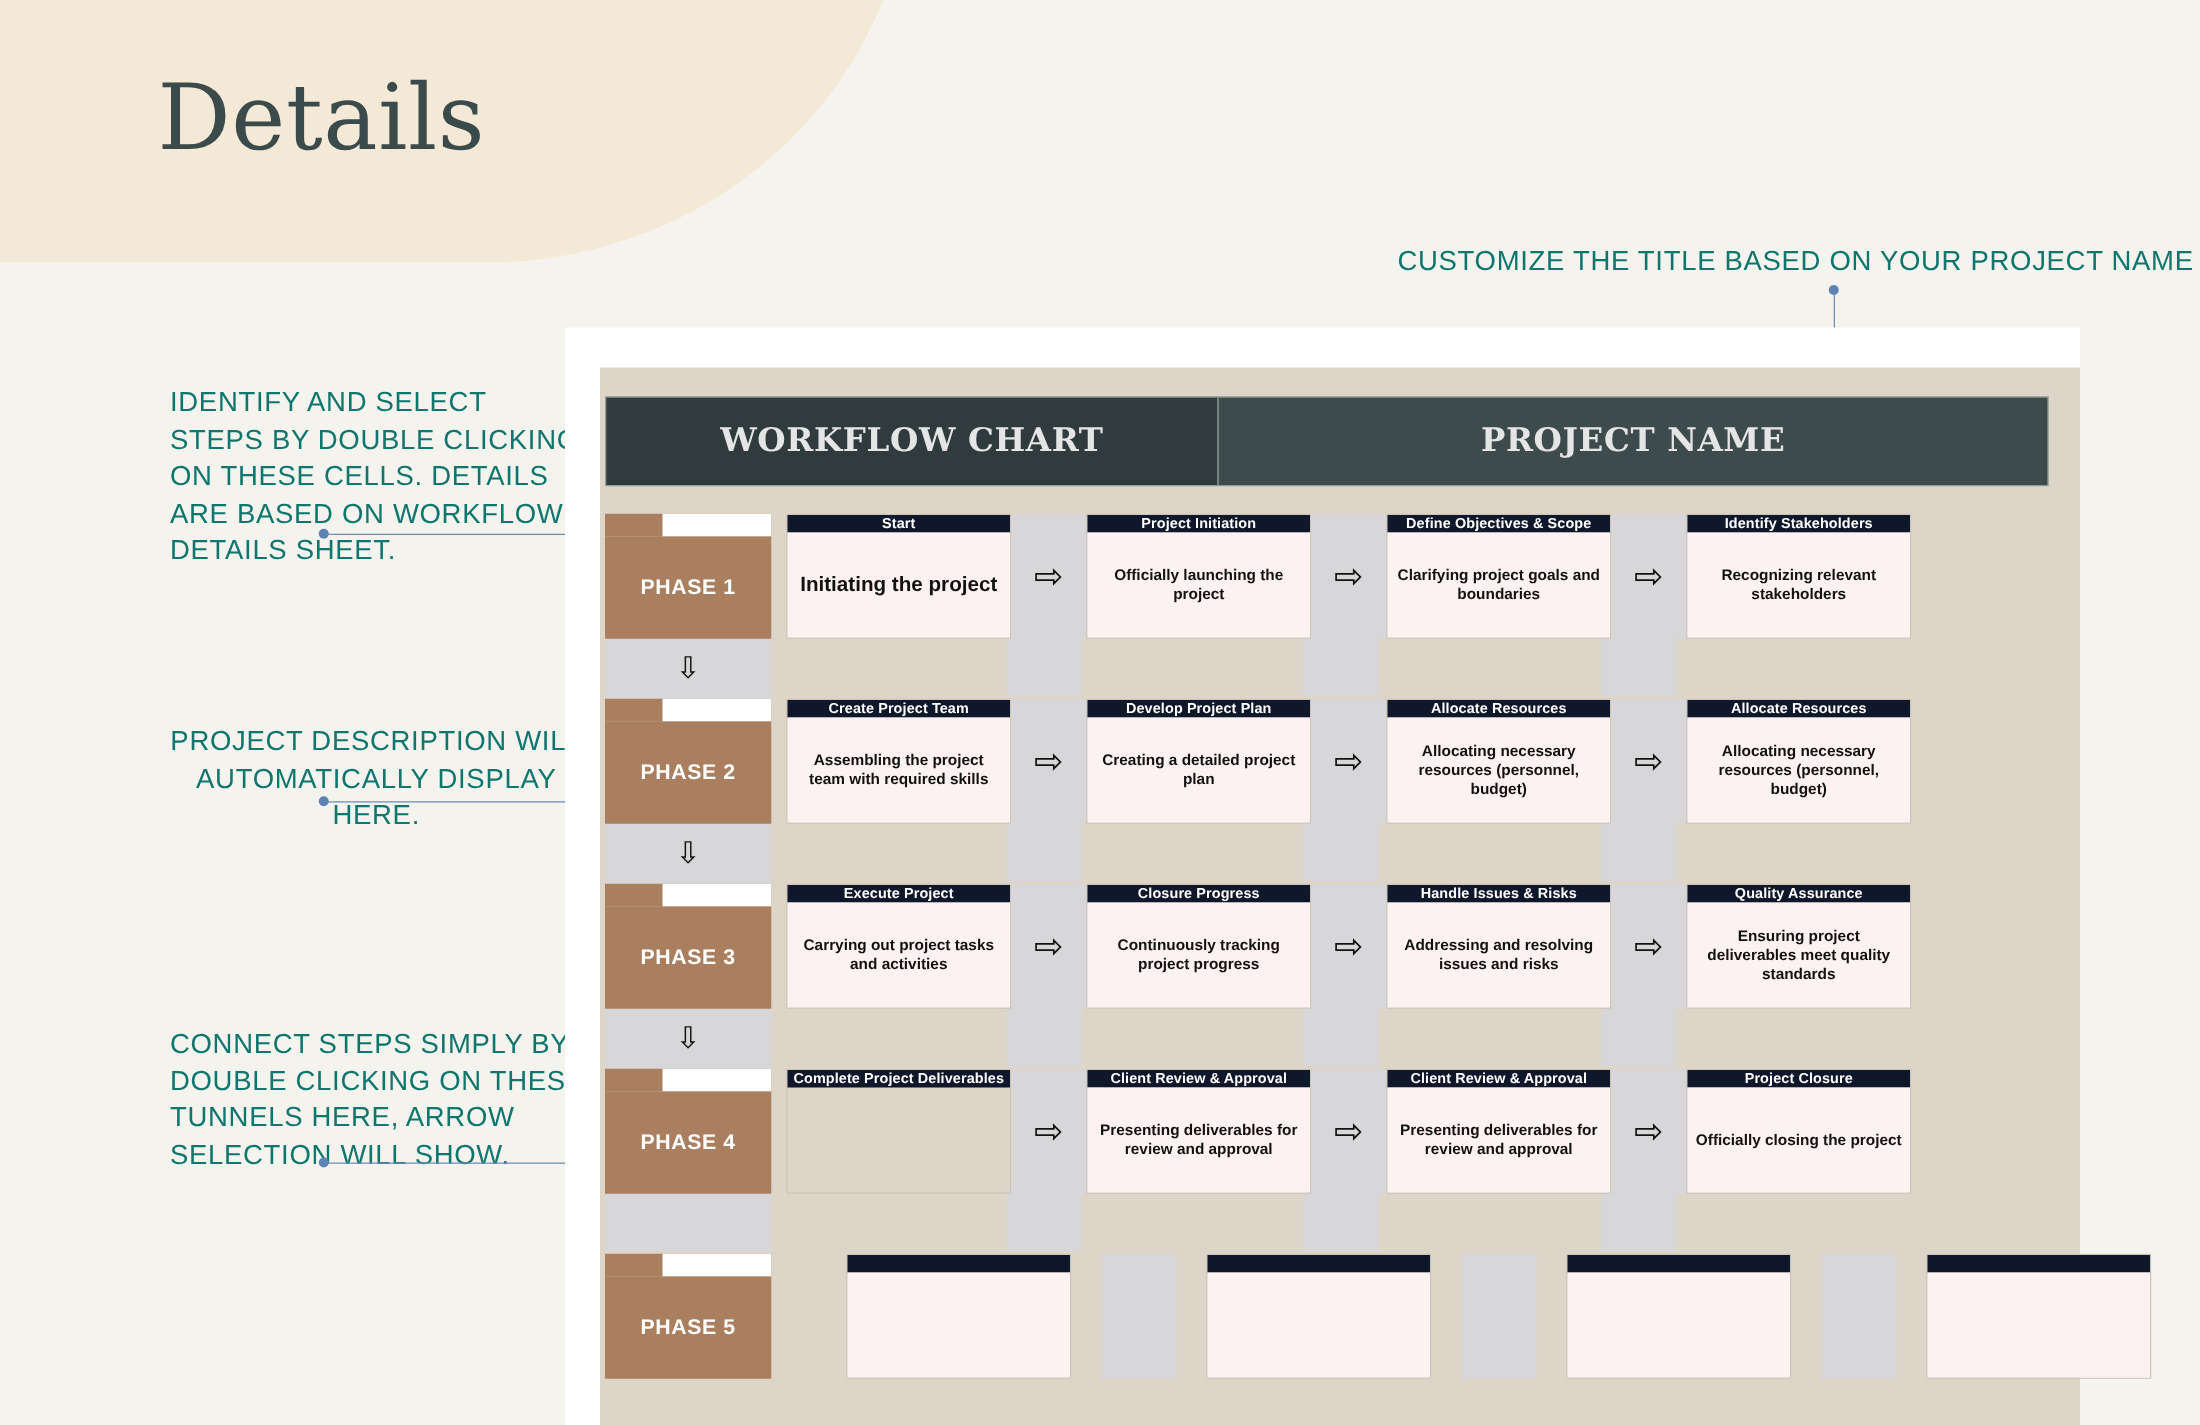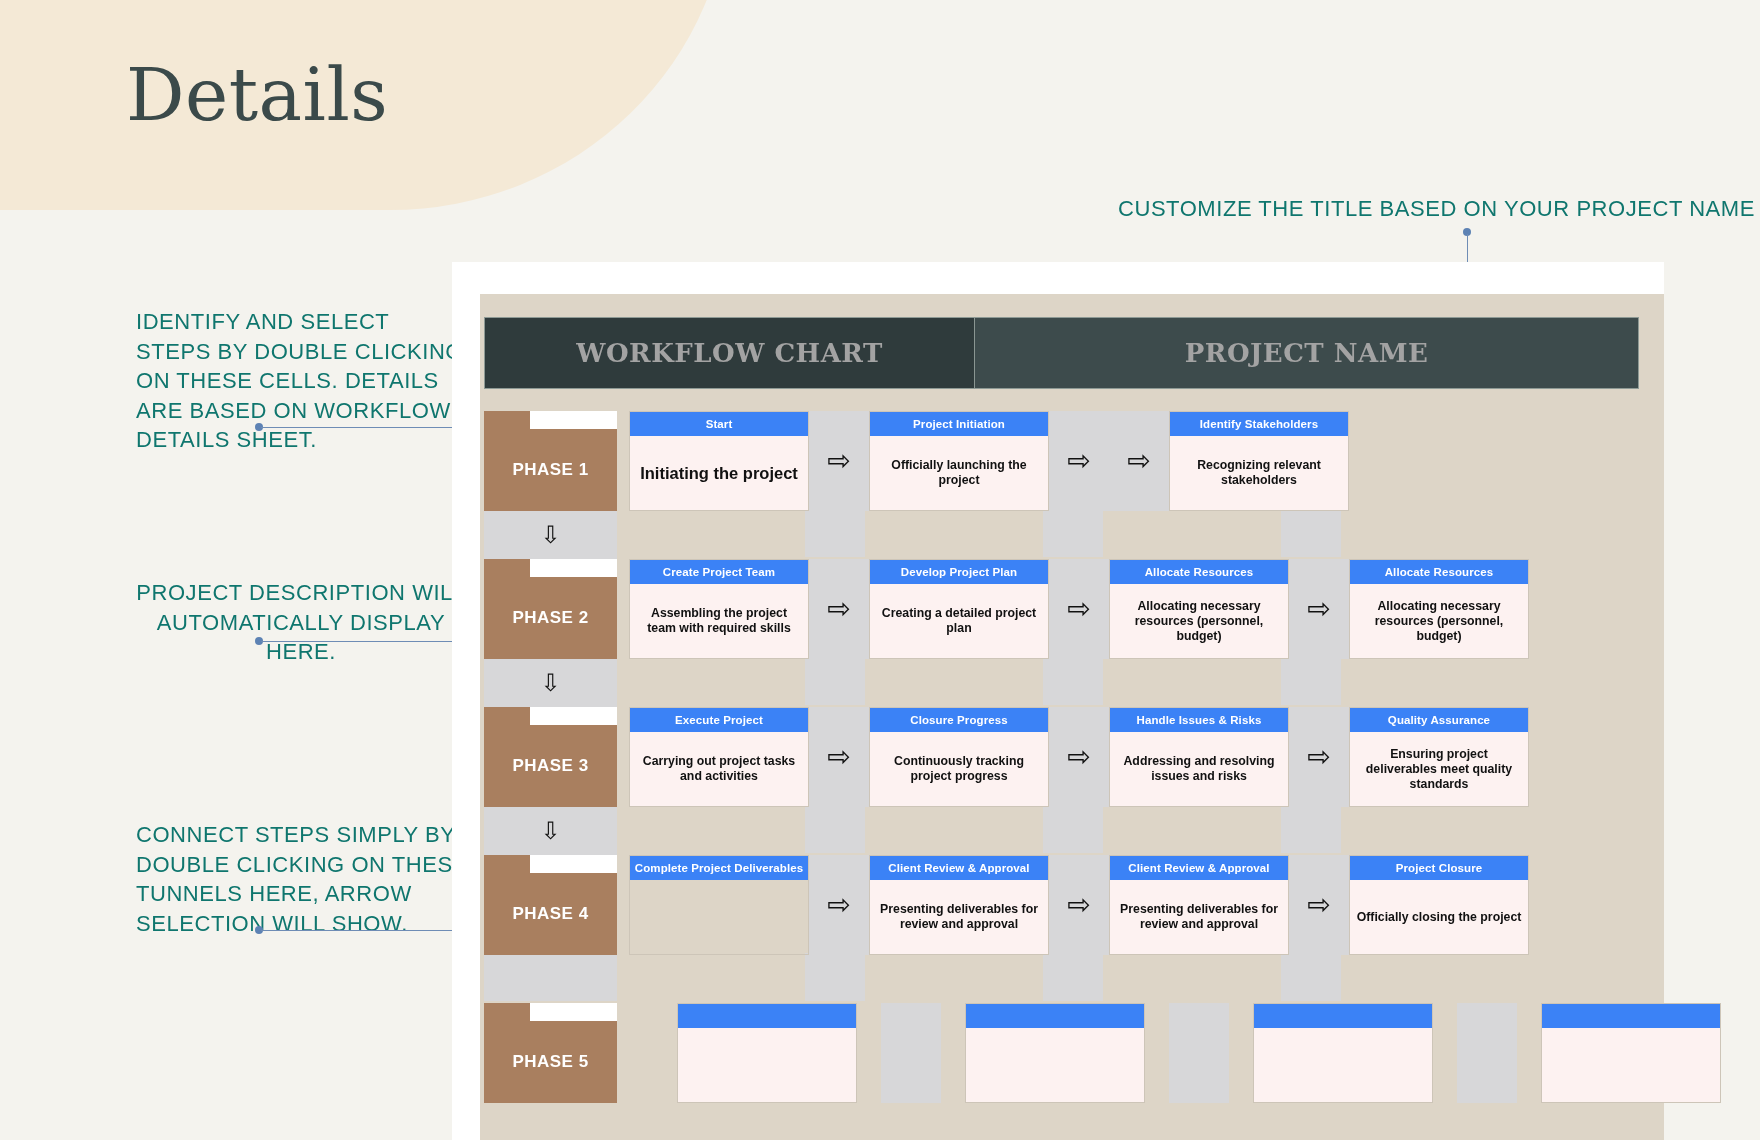--- a/index.html
+++ b/index.html
@@ -105,21 +105,21 @@
     top: 317px;
     width: 1155px;
     height: 72px;
     display: flex;
     border: 1px solid #8e9a95;
   }
   #header-left, #header-right {
     display: flex;
     align-items: center;
     justify-content: center;
-    color: #a3a3a3;
+    color: #e5e5e5;
     font-family: "DejaVu Serif", "Liberation Serif", serif;
     font-size: 26px;
     font-weight: 700;
     letter-spacing: 0.5px;
   }
   #header-left { width: 489px; background: #2f3b3c; }
   #header-right { flex: 1; background: #3d4b4c; border-left: 1px solid #8a9692; }
 
   
   .phase-row {
@@ -171,22 +171,22 @@
   
   .step-card {
     width: 180px;
     height: 100px;
     flex: 0 0 auto;
     display: flex;
     flex-direction: column;
     border: 1px solid #cdc5b8;
   }
   .step-title {
-    height: 24px;
-    background: #3b82f6;
+    height: 14px;
+    background: #0f172a;
     color: #ffffff;
     font-size: 11.5px;
     font-weight: 700;
     display: flex;
     align-items: center;
     justify-content: center;
     letter-spacing: 0.1px;
     overflow: hidden;
     white-space: nowrap;
   }
@@ -314,20 +314,24 @@
     <div class="step-card">
       <div class="step-title">Start</div>
       <div class="step-body" style="font-size: 16.5px;">Initiating the project</div>
     </div>
     <div class="arrow-cell">⇨</div>
     <div class="step-card">
       <div class="step-title">Project Initiation</div>
       <div class="step-body">Officially launching the project</div>
     </div>
     <div class="arrow-cell">⇨</div>
+    <div class="step-card">
+      <div class="step-title">Define Objectives &amp; Scope</div>
+      <div class="step-body">Clarifying project goals and boundaries</div>
+    </div>
     <div class="arrow-cell">⇨</div>
     <div class="step-card">
       <div class="step-title">Identify Stakeholders</div>
       <div class="step-body">Recognizing relevant stakeholders</div>
     </div>
   </div>
 <div class="phase-row" id="row-2">
     <div class="phase-cell">
       <div class="phase-top">
         <div class="phase-top-notch"></div>

